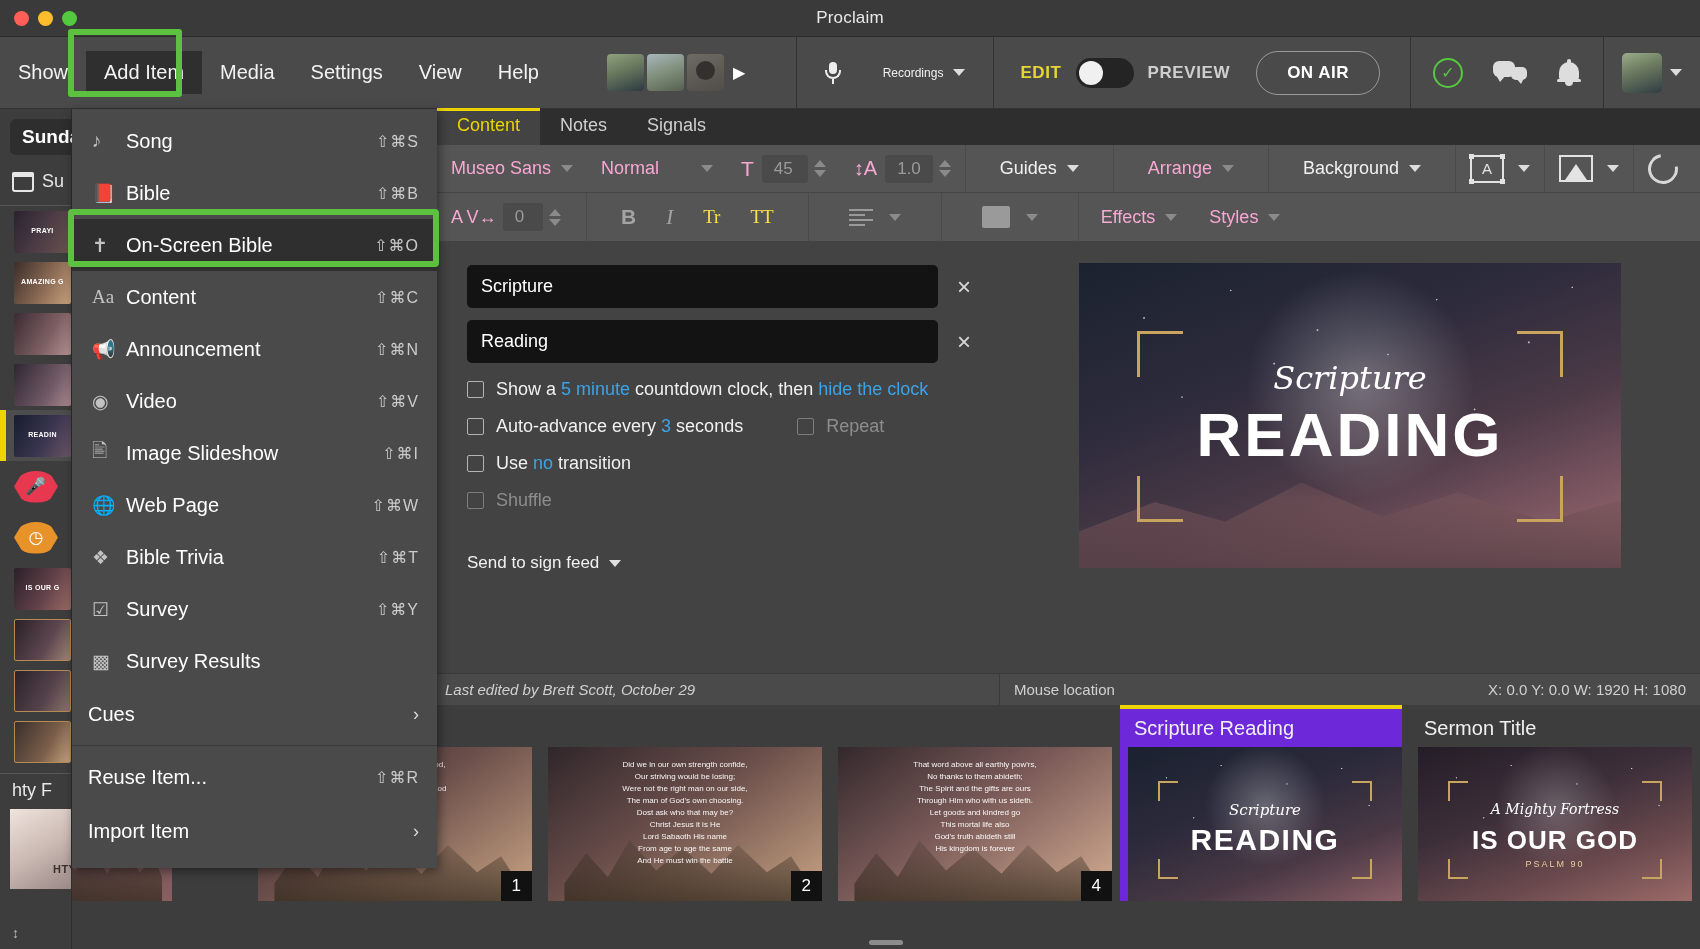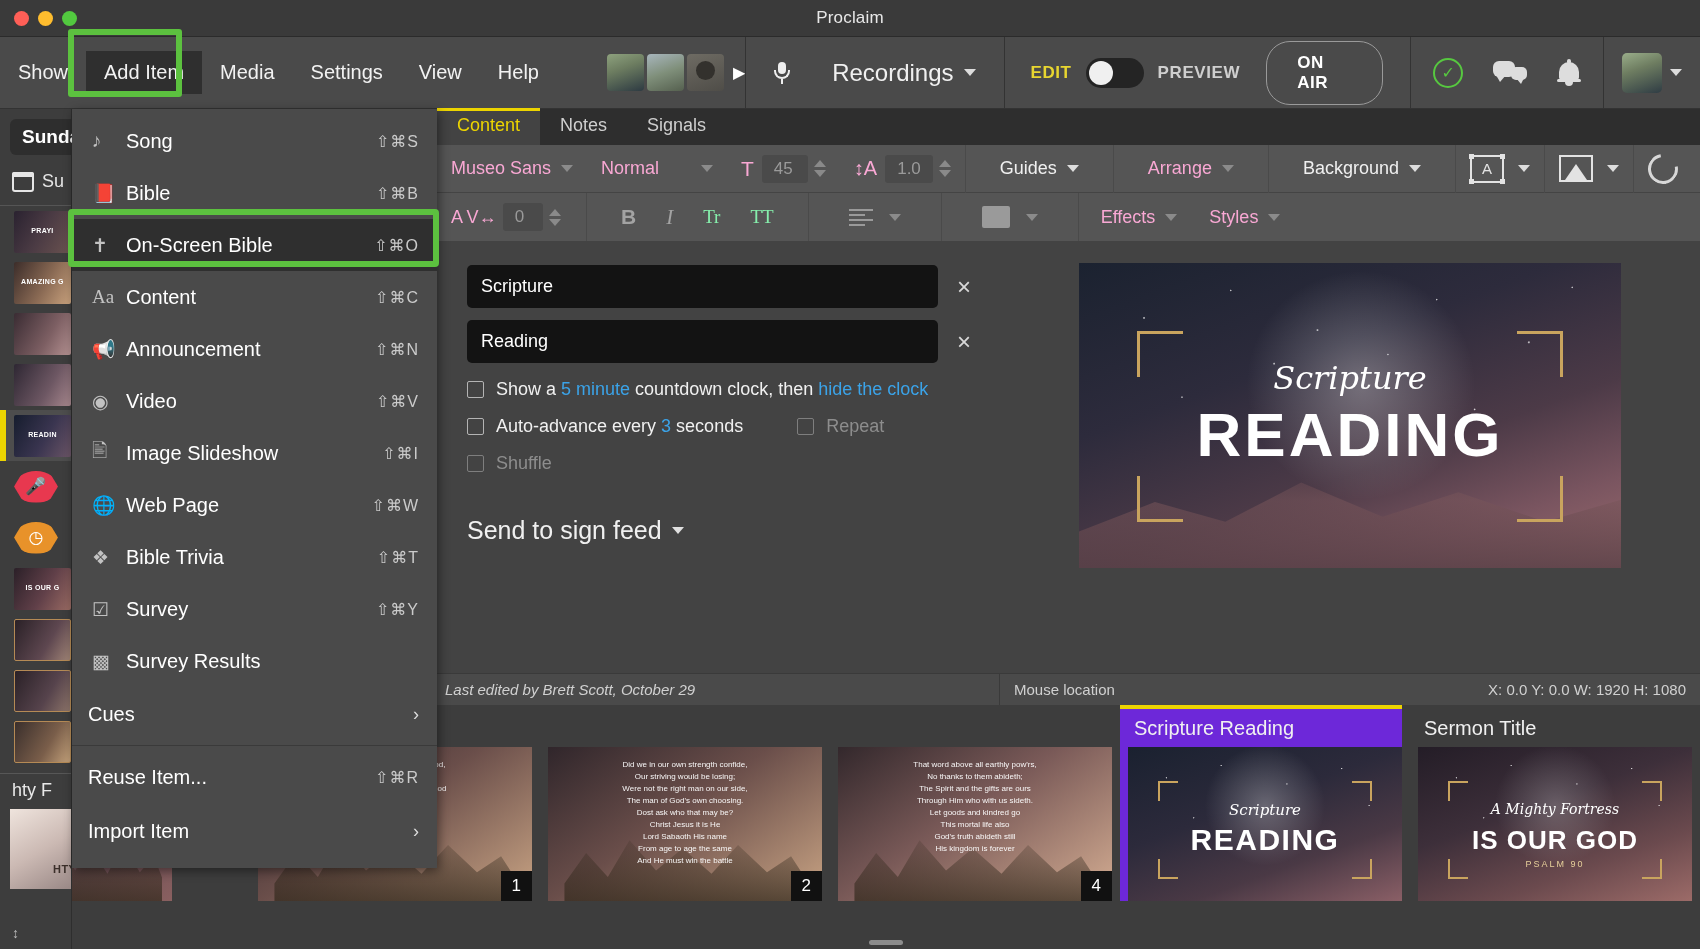--- a/index.html
+++ b/index.html
@@ -49,21 +49,21 @@
   .av1 { background: linear-gradient(160deg,#8ea27e 0%,#6c7c60 40%,#2d3a42 100%); }
   .av2 { background: linear-gradient(160deg,#a8b6bd 0%,#7f8f7a 50%,#55604f 100%); }
   .av3 { background: linear-gradient(160deg,#6e6b63 0%,#4f4d48 100%); position: relative; }
   .av3::after { content:""; position:absolute; left:9px; top:7px; width:19px; height:19px;
                 border-radius:50%; background:#33312d; }
   .av-play { margin-left: 6px; color: #fff; font-size: 16px; }
 
   .sep-v { width: 1px; height: 72px; background: #333; }
 
   .recordings { display: flex; align-items: center; gap: 10px; padding: 0 28px; }
-  .recordings .label { font-size: 24px; color: #f0f0f0; margin-left: 32px; }
+  .recordings .label { font-size: 12px; color: #f0f0f0; margin-left: 32px; }
   .mic-icon { width: 16px; height: 22px; position: relative; }
   .mic-icon .cap { position: absolute; left: 4px; top: 0; width: 8px; height: 12px;
                    background: #eee; border-radius: 4px; }
   .mic-icon .arc { position: absolute; left: 0; top: 8px; width: 16px; height: 9px;
                    border: 2px solid #eee; border-top: none; border-radius: 0 0 9px 9px; }
   .mic-icon .stem { position: absolute; left: 7px; top: 17px; width: 2px; height: 5px; background: #eee; }
   .caret { width: 0; height: 0; border-left: 6px solid transparent; border-right: 6px solid transparent;
            border-top: 7px solid #ddd; }
   .caret.dim { border-top-color: #8b8b8b; }
 
@@ -199,21 +199,21 @@
   .tb-text { font-size: 18px; color: #f9a8d4; }
   .tb-text.on { color: #f0f0f0; }
   .numbox { background: #4a4a4a; border-radius: 3px; padding: 4px 12px; font-size: 17px;
             color: #9a9a9a; min-width: 46px; text-align: left; }
   .spinner { display: flex; flex-direction: column; gap: 3px; margin-left: 6px; }
   .spinner i { width: 0; height: 0; border-left: 6px solid transparent; border-right: 6px solid transparent; }
   .spinner i.up { border-bottom: 7px solid #8a8a8a; }
   .spinner i.dn { border-top: 7px solid #8a8a8a; }
   .bold-b { font-size: 21px; font-weight: bold; color: #a3a3a3; }
   .ital-i { font-size: 21px; font-style: italic; color: #a3a3a3; font-family: "Liberation Serif", serif; }
-  .smallcap { font-size: 19px; color: #86efac; font-family: "Liberation Serif", serif; }
+  .smallcap { font-size: 19px; color: #fde047; font-family: "Liberation Serif", serif; }
   .colorchip { width: 28px; height: 22px; background: #9a9a9a; border-radius: 2px; }
   .align-icon { display: flex; flex-direction: column; gap: 3px; }
   .align-icon i { display: block; height: 2px; background: #9a9a9a; }
   .frame-icon { width: 34px; height: 28px; border: 2px solid #e3e3e3; position: relative;
                 display: flex; align-items: center; justify-content: center; color: #e3e3e3; font-size: 15px; }
   .frame-icon b { position: absolute; width: 5px; height: 5px; background: #e3e3e3; }
   .frame-icon b.tl { left:-3px; top:-3px; } .frame-icon b.tr { right:-3px; top:-3px; }
   .frame-icon b.bl { left:-3px; bottom:-3px; } .frame-icon b.br { right:-3px; bottom:-3px; }
   .pic-icon { width: 34px; height: 27px; border: 2px solid #e3e3e3; position: relative; overflow: hidden; }
   .pic-icon::after { content:""; position:absolute; left:4px; bottom:0; width:0; height:0;
@@ -232,21 +232,21 @@
     flex: 1; background: #131313; border-radius: 5px; padding: 11px 14px;
     font-size: 18px; color: #fff;
   }
   .xbtn { font-size: 24px; color: #d8d8d8; width: 24px; text-align: center; }
   .opt-row { display: flex; align-items: center; gap: 12px; margin-top: 16px; font-size: 18px; color: #f0f0f0; }
   .cb { width: 17px; height: 17px; border: 1.5px solid #b4b4b4; border-radius: 2px; flex: none; }
   .cb.dim { border-color: #7e7e7e; }
   .blue { color: #3ba3e8; }
   .muted { color: #8d8d8d; }
   .sign-feed { display: flex; align-items: center; gap: 10px; margin-top: 42px;
-               font-size: 25px; color: #f0f0f0; }
+               font-size: 17px; color: #f0f0f0; }
   .caret-sm { width: 0; height: 0; border-left: 6px solid transparent; border-right: 6px solid transparent;
               border-top: 7px solid #e0e0e0; }
 
   .preview-col { flex: 1; display: flex; align-items: flex-start; justify-content: center; padding-top: 22px; }
   .slide {
     width: 542px; height: 305px; position: relative; overflow: hidden;
     background:
       radial-gradient(circle at 52% 40%, rgba(255,255,255,.30) 0%, rgba(255,255,255,0) 34%),
       linear-gradient(160deg, #1b2230 0%, #2d2b3c 35%, #4c3a47 62%, #7a5560 82%, #9b6b6d 100%);
   }
@@ -594,20 +594,24 @@
       </div>
 
       <div class="opt-row">
         <span class="cb"></span>
         <span><span>Auto-advance every </span><span class="blue">3</span><span> seconds</span></span>
         <span style="width:30px"></span>
         <span class="cb dim"></span>
         <span class="muted">Repeat</span>
       </div>
 
+      <div class="opt-row">
+        <span class="cb"></span>
+        <span><span>Use </span><span class="blue">no</span><span> transition</span></span>
+      </div>
 
       <div class="opt-row">
         <span class="cb dim"></span>
         <span class="muted">Shuffle</span>
       </div>
 
       <div class="sign-feed">
         <span>Send to sign feed</span>
         <span class="caret-sm"></span>
       </div>

